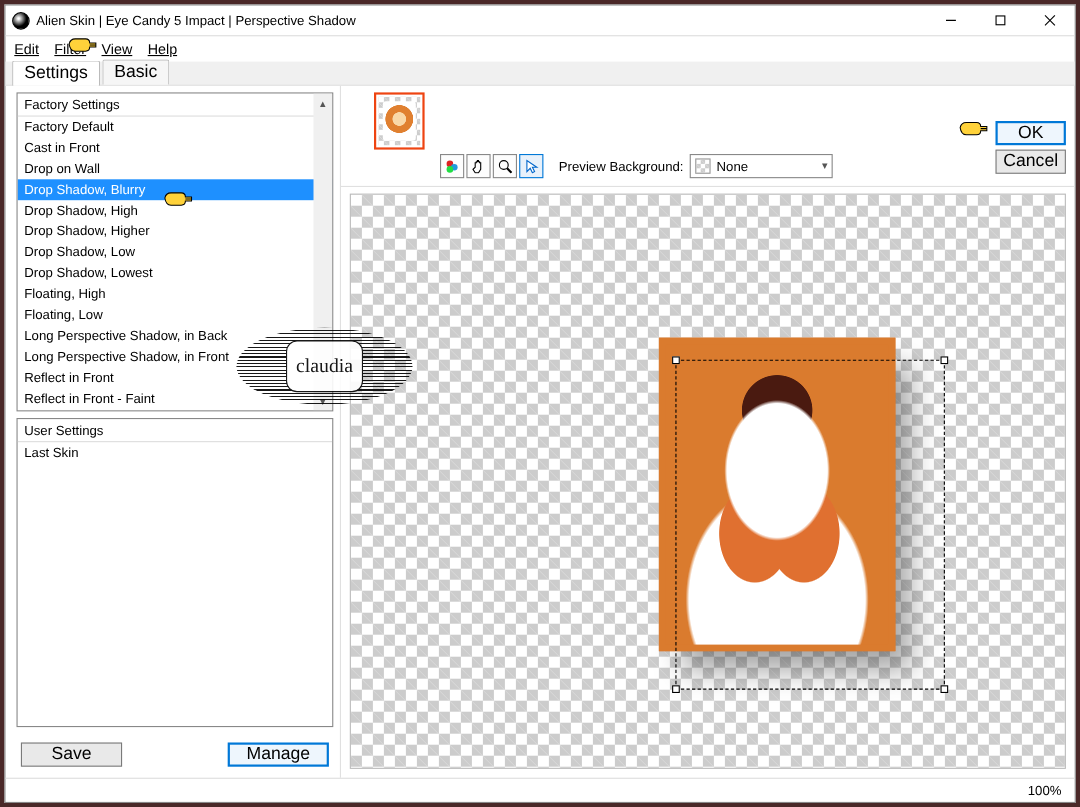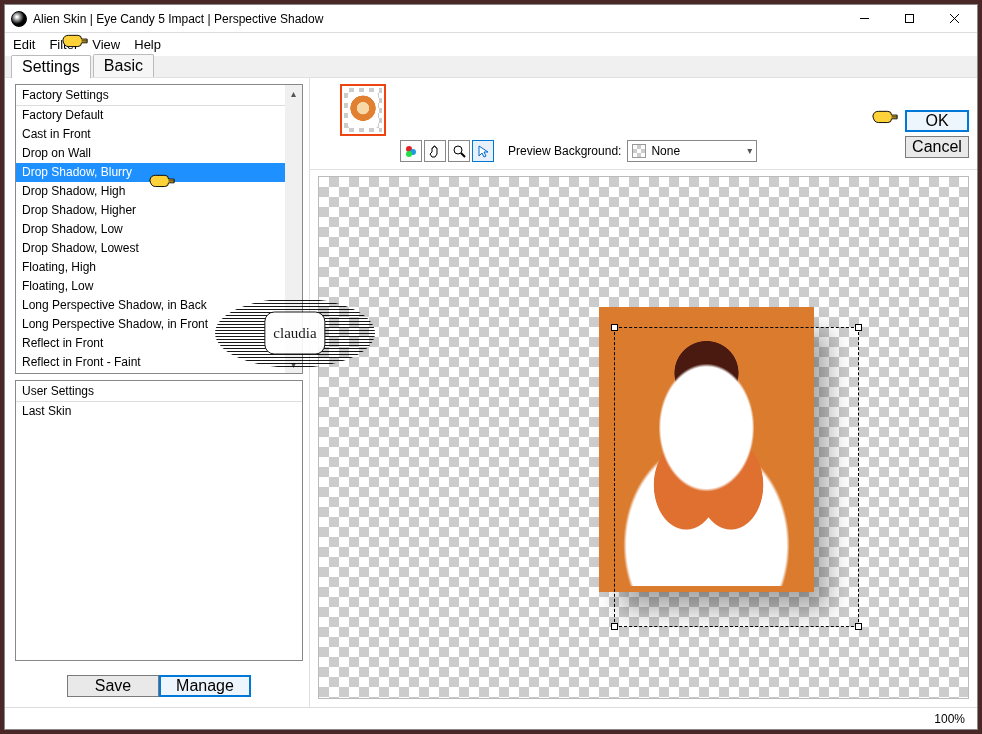--- a/index.html
+++ b/index.html
@@ -37,21 +37,21 @@
   .winbtn {
     width:45px; display:flex; align-items:center; justify-content:center;
     color:#000; font-size:14px;
   }
   
   .menubar {
     display:flex; gap:14px; padding:4px 8px 4px 8px;
     position:relative;
     font-size:13px;
   }
-  .menubar span { cursor:default; }
+  .menubar span { cursor:default;text-decoration:underline; }
   .hand {
     width:28px; height:20px; position:absolute;
   }
   .hand svg { width:100%; height:100%; }
   .hand1 { left:56px; top:-3px; }
   
   .tabstrip {
     display:flex; align-items:flex-end; padding:0 6px; height:22px;
     background:#f0f0f0;
     border-bottom:1px solid #e1e1e1;
@@ -106,24 +106,24 @@
     pointer-events:none; opacity:.9;
   }
   .watermark .hatch {
     position:absolute; inset:0;
     background: repeating-linear-gradient(0deg,#000 0 1px,transparent 1px 3px);
     clip-path: ellipse(80px 35px at 50% 50%);
   }
   .watermark .label {
     position:absolute; left:50%; top:50%; transform:translate(-50%,-50%);
     background:#fff; padding:12px 8px; font-family:'Comic Sans MS',cursive;
-    font-size:15px; border:1px solid #000; border-radius:10px;
+    font-size:18px; border:1px solid #000; border-radius:10px;
   }
   .btnrow {
-    display:flex; justify-content:center;
+    display:flex; justify-content:space-between;
     padding:8px 4px 4px 4px;
   }
   .btn {
     width:92px; height:22px; border:1px solid #7a7a7a;
     background:#e9e9e9; font-size:16px;
     display:flex; align-items:center; justify-content:center;
     cursor:pointer;
   }
   .btn.primary { border:2px solid #0078d7; background:#eef6fd; }
   

